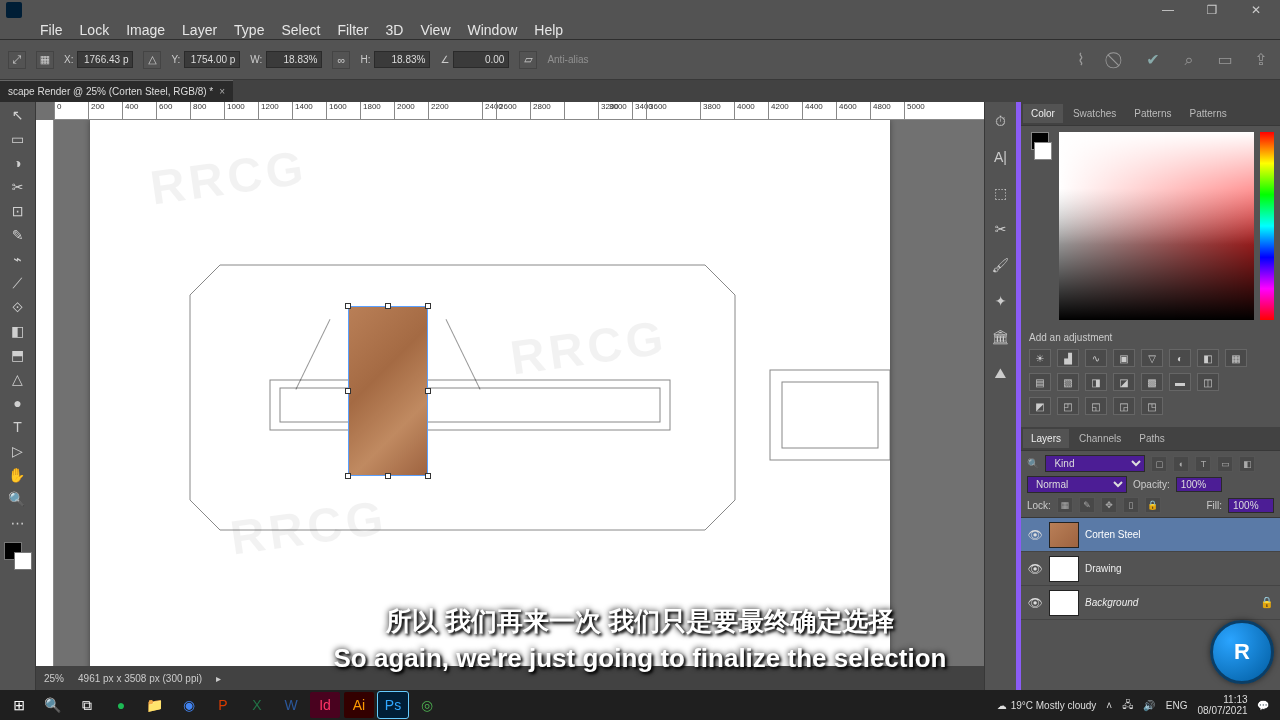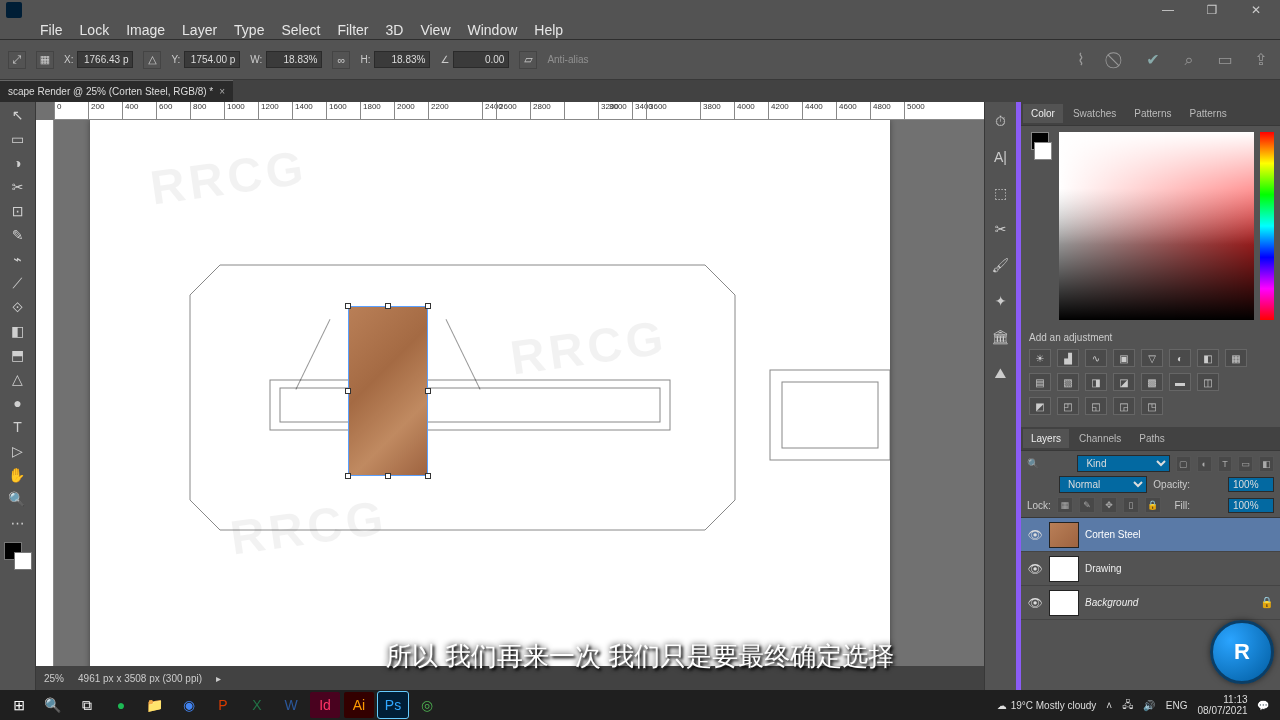--- a/index.html
+++ b/index.html
@@ -77,37 +77,37 @@
 .hue-strip{width:14px;background:linear-gradient(to bottom,#f00,#ff0,#0f0,#0ff,#00f,#f0f,#f00);}
 
 .adjust-body{padding:6px 8px;}
 .adjust-body .hint{color:#ccc;font-size:10px;margin-bottom:6px;}
 .adj-row{display:flex;gap:6px;margin-bottom:6px;}
 .adj-ic{width:22px;height:18px;border:1px solid #666;background:#4a4a4a;display:flex;align-items:center;justify-content:center;color:#ccc;font-size:10px;}
 
 .layers-panel{flex:1;display:flex;flex-direction:column;min-height:0;}
 .layers-controls{padding:4px 6px;display:flex;flex-direction:column;gap:4px;border-bottom:1px solid #383838;}
 .lc-row{display:flex;align-items:center;gap:6px;font-size:10px;color:#ccc;}
-.lc-row select,.lc-row input{background:#0369a1;border:1px solid #2a2a2a;color:#ddd;font-size:10px;padding:1px 4px;margin-left:32px;}
+.lc-row select,.lc-row input{background:#4c1d95;border:1px solid #2a2a2a;color:#ddd;font-size:10px;padding:1px 4px;}
 .lc-row .opn{width:100px;}
 .lc-ico{width:16px;height:16px;border:1px solid #555;background:#484848;font-size:9px;color:#aaa;display:flex;align-items:center;justify-content:center;}
 .layer-list{flex:1;overflow:auto;}
 .layer-row{display:flex;align-items:center;height:34px;padding:0 6px;gap:6px;border-bottom:1px solid #444;}
 .layer-row.sel{background:#5a7aa7;}
 .layer-row .eye{width:16px;text-align:center;color:#ddd;font-size:12px;}
 .layer-row .thumb{width:30px;height:26px;background:#fff;border:1px solid #222;}
 .layer-row .thumb.tex{background:linear-gradient(135deg,#b97f57,#9e6340);}
 .layer-row .thumb.draw{background:#fff; position:relative;}
 .layer-row .lname{color:#eee;font-size:10px;}
 .layer-row.sel .lname{color:#fff;}
 .layer-row .lock{margin-left:auto;color:#ccc;font-size:11px;}
 
 
 .subtitles{position:absolute;left:0;right:0;bottom:44px;text-align:center;pointer-events:none;}
-.subtitles .line{display:inline-block;font-size:26px;font-weight:400;color:#fff;text-shadow:0 0 6px #000, 2px 2px 3px #000;margin:2px 1px;}
+.subtitles .line{display:inline-block;font-size:26px;font-weight:700;color:#fff;text-shadow:0 0 6px #000, 2px 2px 3px #000;margin:2px 1px;}
 .subtitles .line.zh{font-size:26px;}
 
 
 .wm{position:absolute;color:rgba(0,0,0,.05);font-size:48px;font-weight:700;letter-spacing:4px;transform:rotate(-8deg);pointer-events:none;}
 
 
 .taskbar{position:absolute;left:0;right:0;bottom:0;height:30px;background:#1f1f1f;display:flex;align-items:center;padding:0 4px;gap:4px;}
 .tb-ico{width:30px;height:26px;display:flex;align-items:center;justify-content:center;font-size:14px;color:#fff;border-radius:2px;}
 .tb-ico.win{color:#fff;}
 .tb-right{margin-left:auto;display:flex;align-items:center;gap:10px;color:#ddd;font-size:10px;padding-right:6px;}
@@ -386,20 +386,21 @@
             <div class="lname" style="font-style:italic">Background</div>
             <div class="lock">🔒</div>
           </div>
         </div>
     </div>
   </div>
 </div>
 
 <div class="subtitles">
   <div class="line zh">所以 我们再来一次 我们只是要最终确定选择</div><br>
+  <div class="line">So again, we're just going to finalize the selection</div>
 </div>
 
 <div class="rrcg-badge">R</div>
 
 <div class="taskbar">
   <div class="tb-ico win">⊞</div>
   <div class="tb-ico">🔍</div>
   <div class="tb-ico">⧉</div>
   <div class="tb-ico" style="color:#1db954">●</div>
   <div class="tb-ico" style="color:#ffd400">📁</div>

